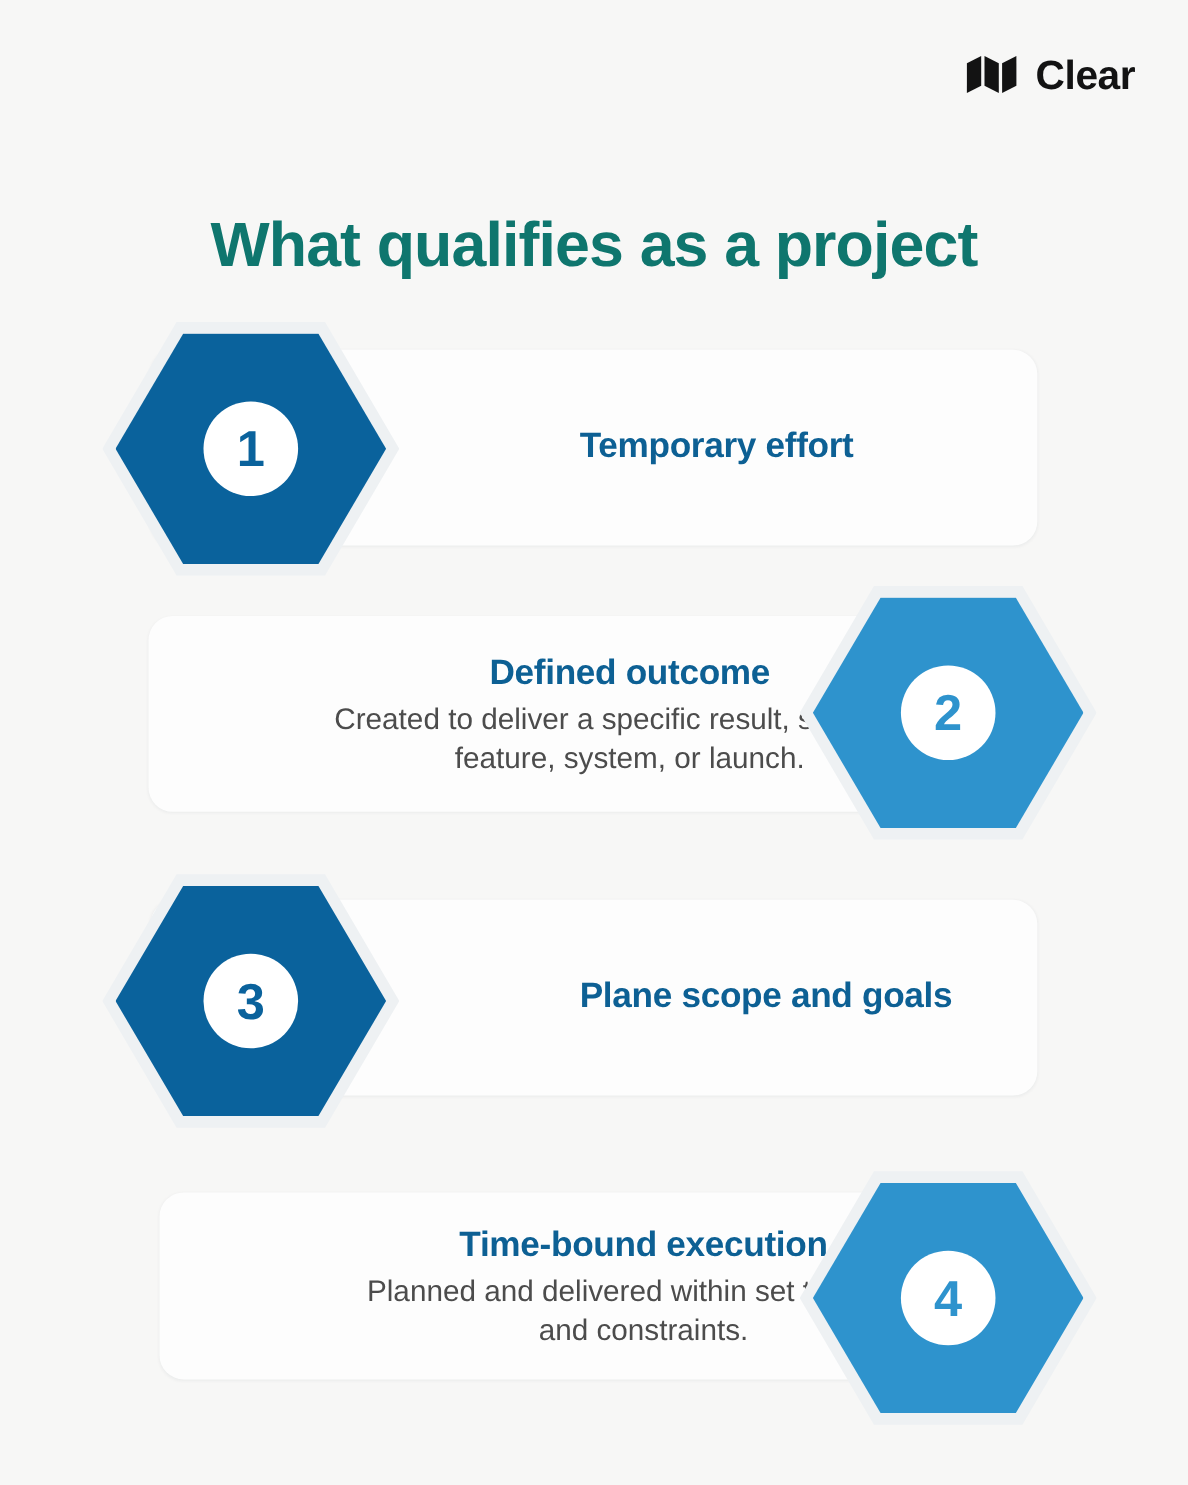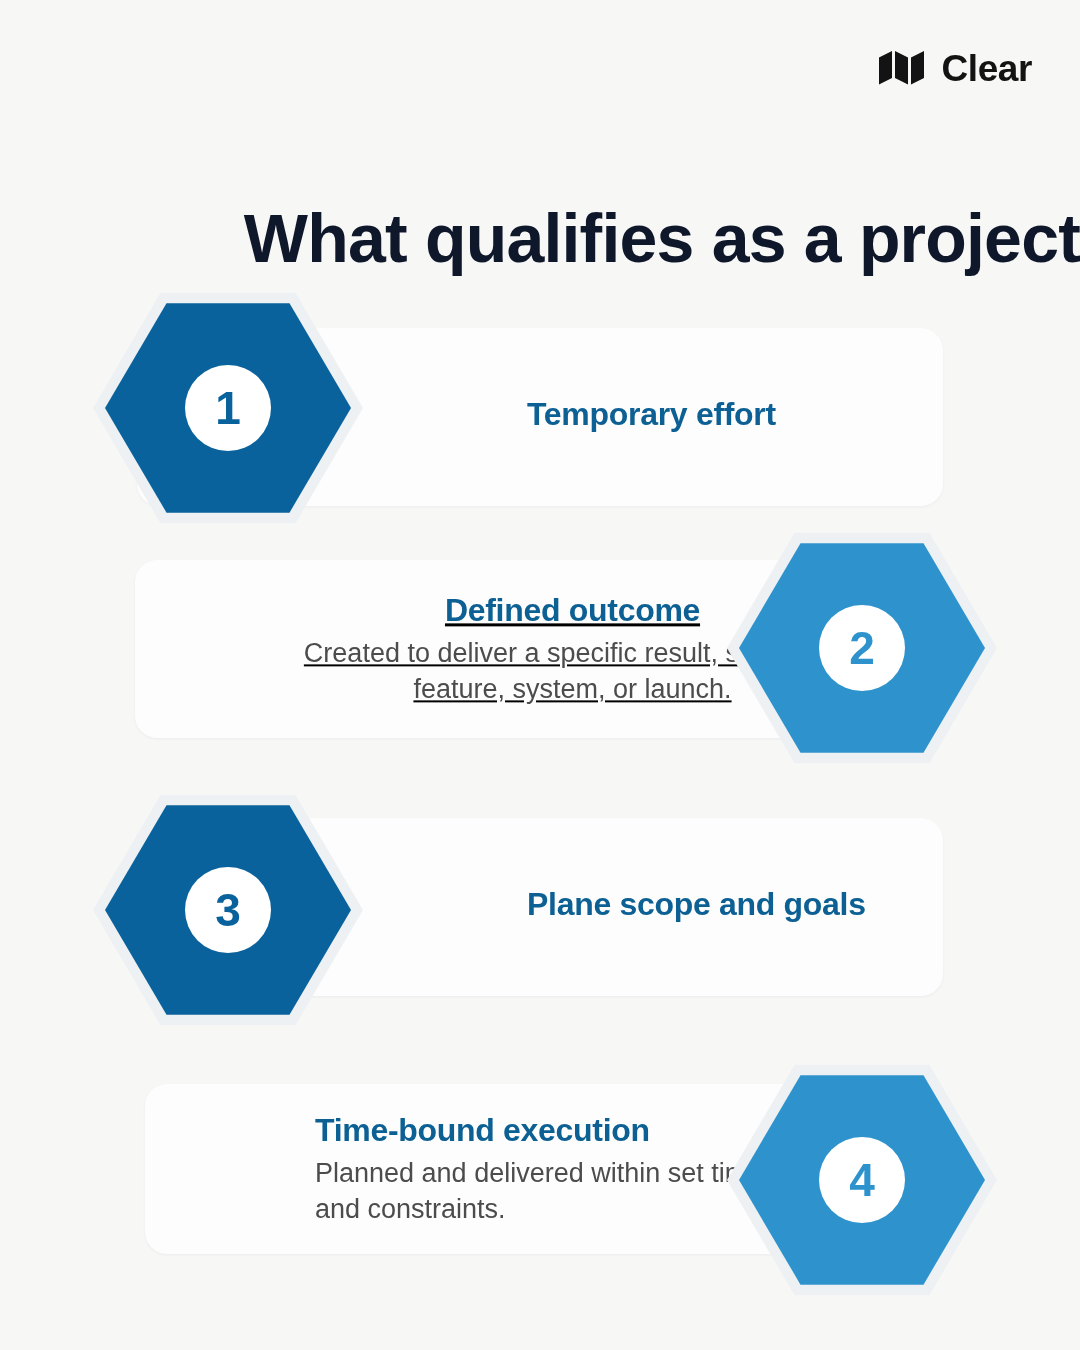--- a/index.html
+++ b/index.html
@@ -36,24 +36,24 @@
     letter-spacing: -0.4px;
     line-height: 1;
   }
 
   
   .page-title {
     position: absolute;
     top: 153px;
     left: 0;
     width: 1080px;
-    text-align: right;
-    font-size: 68px;
-    font-weight: 700;
-    color: #0f172a;
+    text-align: center;
+    font-size: 57px;
+    font-weight: 700;
+    color: #0f766e;
     letter-spacing: -0.8px;
     line-height: 1.15;
   }
 
   
   .row {
     position: absolute;
     left: 0;
     width: 1080px;
     height: 260px;
@@ -63,35 +63,35 @@
   .row-3 { top: 790px; }
   .row-4 { top: 1046px; }
 
   
   .card {
     position: absolute;
     background: #fdfdfd;
     border-radius: 22px;
     box-shadow: 0 1px 3px rgba(20, 40, 60, 0.05);
   }
-  .row-1 .card { left: 137px; top: 40px; width: 806px; height: 178px; }
+  .row-1 .card { left: 137px; top: 30px; width: 806px; height: 178px; }
   .row-2 .card { left: 135px; top: 38px; width: 806px; height: 178px; }
   .row-3 .card { left: 137px; top: 28px; width: 806px; height: 178px; }
   .row-4 .card { left: 145px; top: 38px; width: 800px; height: 170px; }
 
   
   .card-text {
     position: absolute;
     top: 50%;
     transform: translateY(-50%);
   }
   .row-1 .card-text { left: 390px; width: 530px; text-align: left; }
-  .row-2 .card-text { left: 160px; width: 555px; text-align: center; text-decoration: underline; }
+  .row-2 .card-text { left: 160px; width: 555px; text-align: center; }
   .row-3 .card-text { left: 390px; width: 530px; text-align: left; }
-  .row-4 .card-text { left: 170px; width: 540px; text-align: left; }
+  .row-4 .card-text { left: 170px; width: 540px; text-align: center; }
 
   .card-title {
     font-size: 32px;
     font-weight: 700;
     color: #0d6094;
     letter-spacing: -0.3px;
     line-height: 1.25;
     margin: 0 0 6px 0;
   }
   .card-desc {

